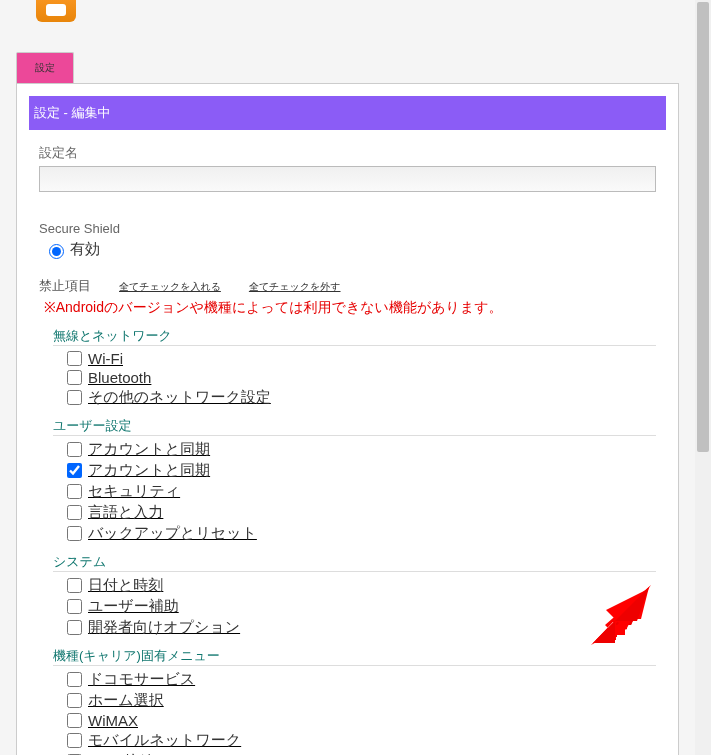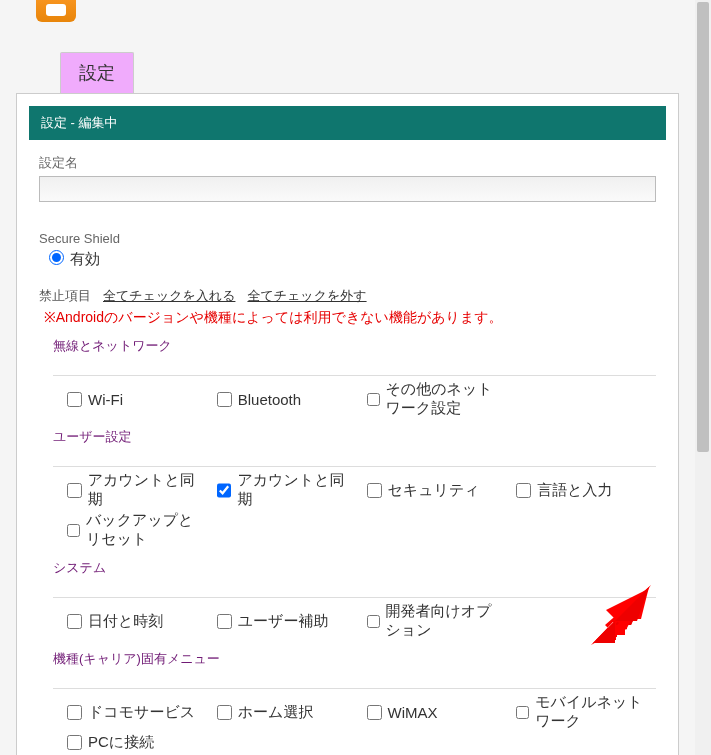--- a/index.html
+++ b/index.html
@@ -48,38 +48,37 @@
   width: 20px;
   height: 12px;
   background: #fff;
   border-radius: 3px;
 }
 .tab-bar {
   margin-top: 30px;
   display: flex;
 }
 .tab {
-  background: #f0abfc;
+  background: #ec4899;
   border: 1px solid #ccc;
   border-bottom: none;
   padding: 8px 18px;
-  font-size: 18px;
+  font-size: 10px;
   color: #333;
   border-radius: 2px 2px 0 0;
-  margin-left: 44px;
 }
 .panel {
   background: #fff;
   border: 1px solid #ccc;
   padding: 12px 12px 16px 12px;
 }
 .panel-header {
-  background: #0f766e;
+  background: #8b5cf6;
   color: #fff;
-  padding: 8px 12px;
+  padding: 8px 5px;
   font-size: 13px;
 }
 .form-body {
   padding: 14px 10px 10px 10px;
 }
 .field-label {
   font-size: 13px;
   color: #666;
   margin-bottom: 4px;
 }
@@ -87,62 +86,63 @@
   width: 100%;
   height: 26px;
   border: 1px solid #bbb;
   background: linear-gradient(#f0f0f0, #fafafa);
   padding: 2px 6px;
   font-size: 13px;
 }
 .section-gap { margin-top: 29px; }
 .radio-row {
   display: flex;
-  align-items: flex-start;
+  align-items: flex-end;
   margin: 3px 0 3px 10px;
   font-size: 15px;
   color: #333;
 }
 .radio-row input { margin-right: 6px; width: 15px; height: 15px; accent-color: #0066ff; }
 .prohibit-row {
   display: flex;
   align-items: baseline;
-  gap: 12px;
+  gap: 28px;
   font-size: 13px;
   color: #555;
   margin-top: 18px;
 }
 .link-action {
   color: #333;
   text-decoration: underline;
   cursor: pointer;
-  font-size: 13px;
+  font-size: 10px;
 }
 .warning-text {
   color: #e60000;
   font-size: 14px;
   margin: 2px 0 0 5px;
 }
 .group {
   margin-top: 10px;
   margin-left: 14px;
 }
 .group-title {
-  color: #701a75;
+  color: #0f766e;
   font-size: 13px;
   border-bottom: 1px solid #ddd;
-  padding-bottom: 20px;
+  padding-bottom: 0;
   margin-bottom: 4px;
 }
 .check-grid {
   display: grid;
-  grid-template-columns: 1fr 1fr 1fr 1fr;
+  grid-template-columns: 1fr;
   column-gap: 10px;
   row-gap: 2px;
   margin-left: 14px;
+  text-decoration: underline;
 }
 .check-item {
   display: flex;
   align-items: center;
   font-size: 15px;
   color: #333;
 }
 .check-item input {
   width: 15px;
   height: 15px;

